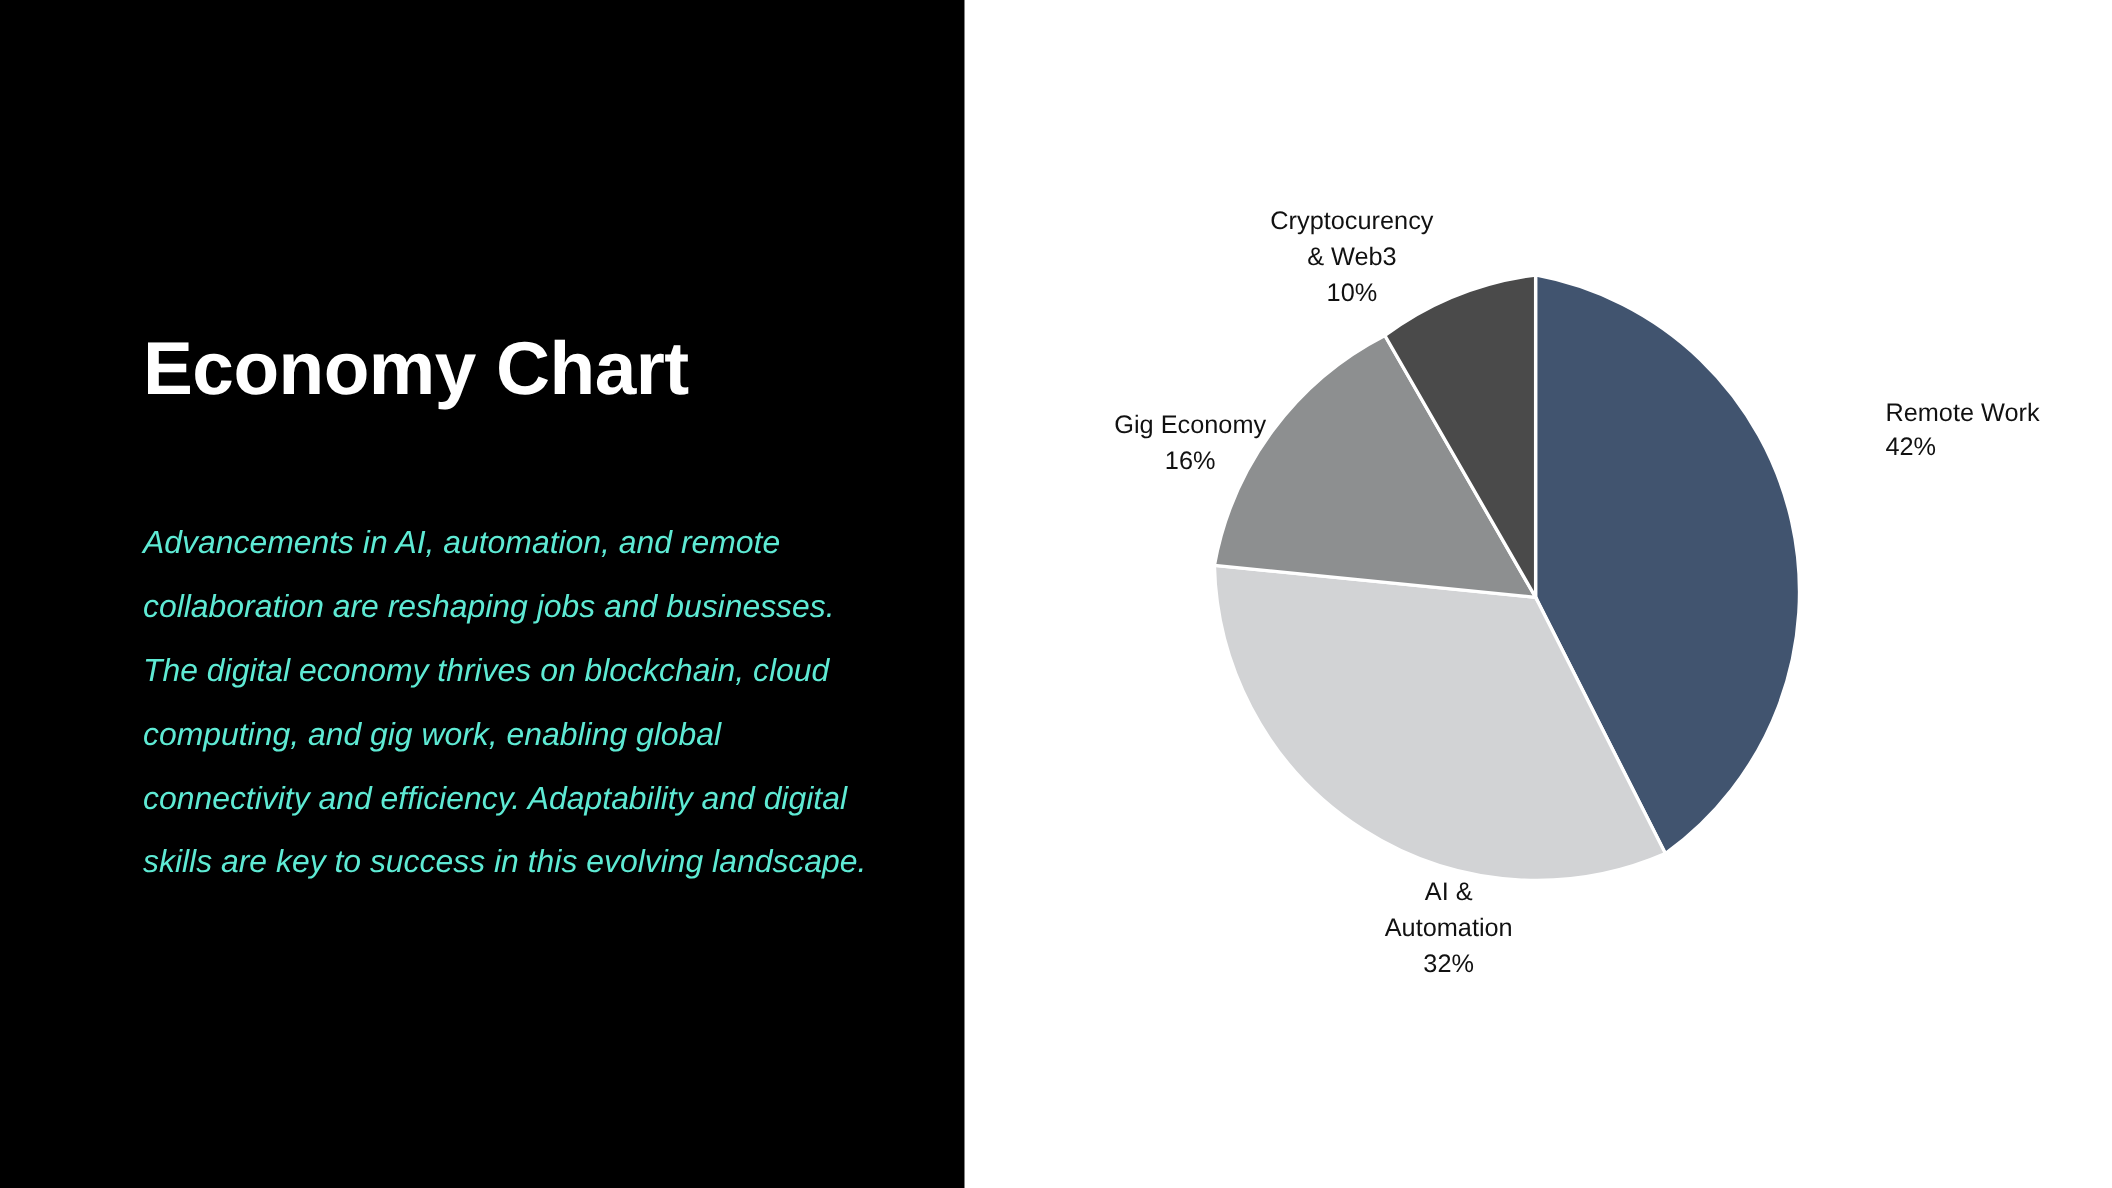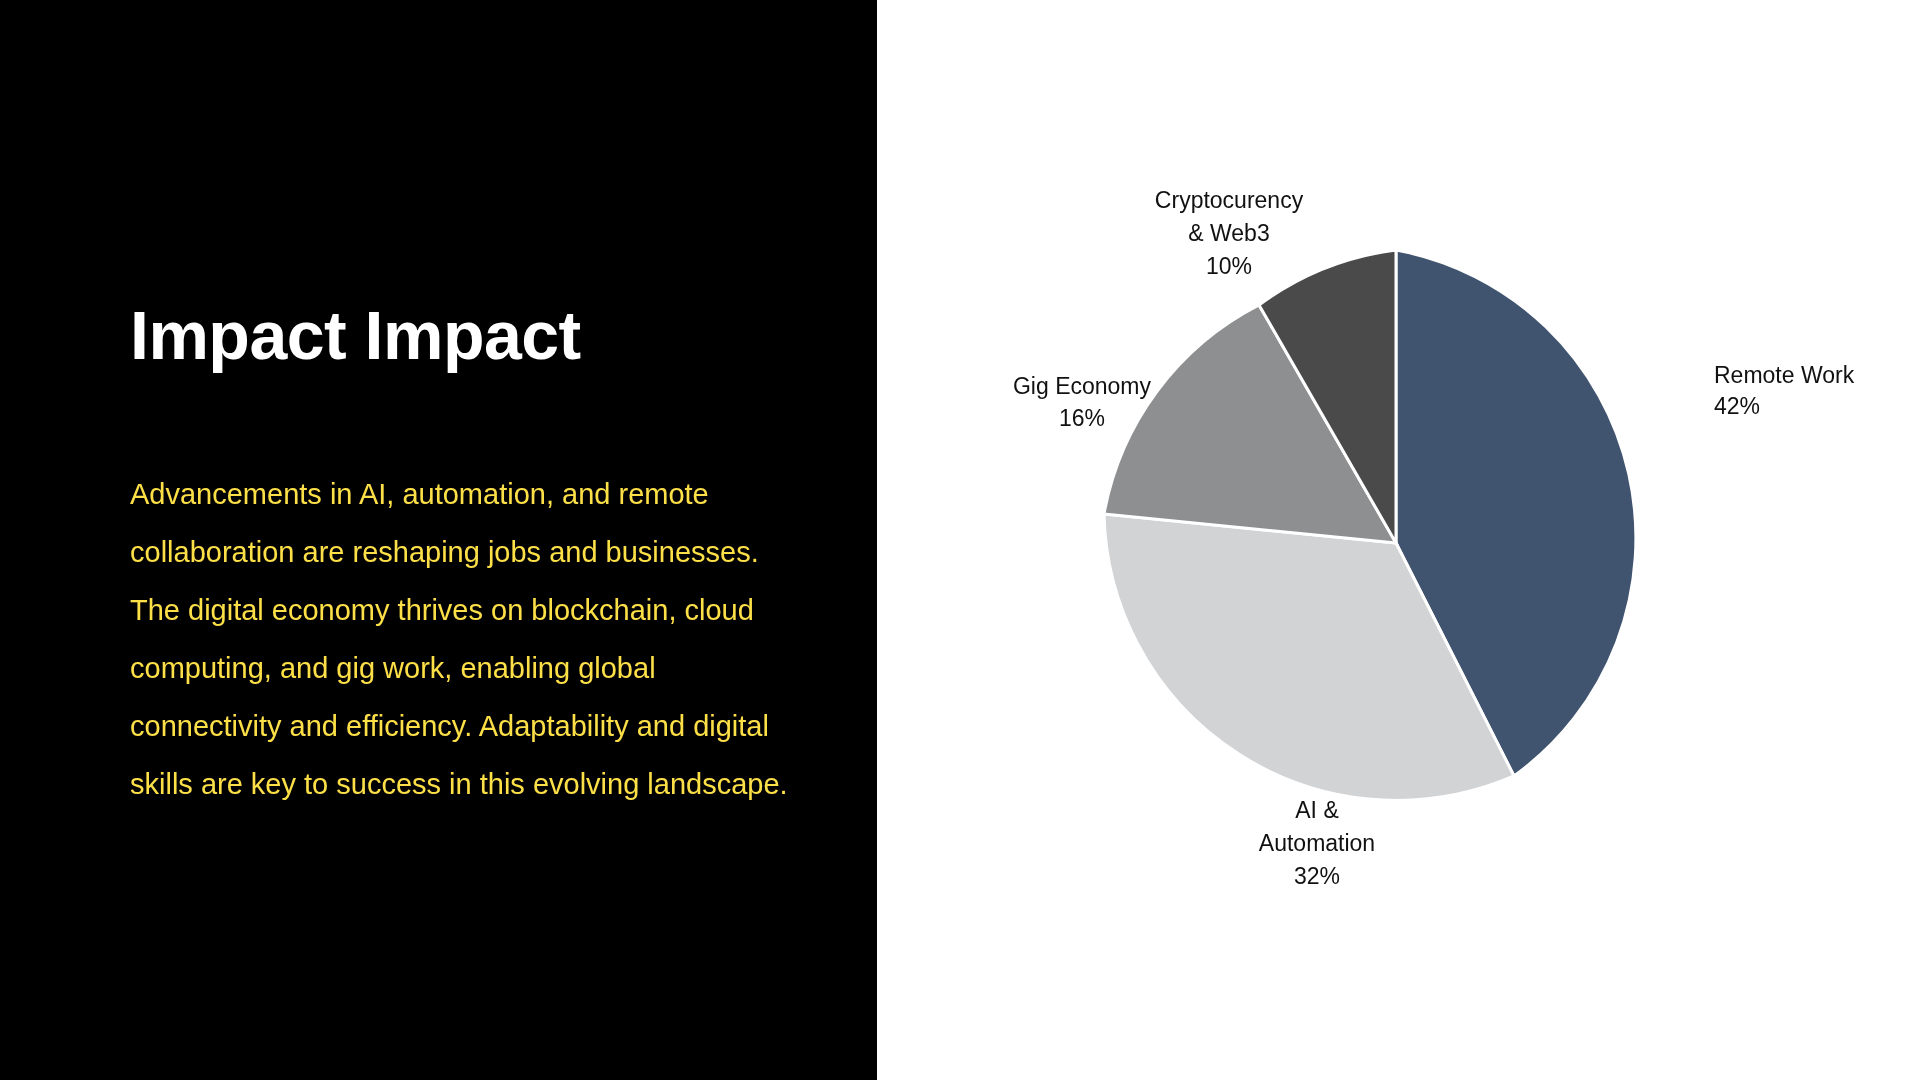--- a/index.html
+++ b/index.html
@@ -39,24 +39,25 @@
     letter-spacing: -0.5px;
     line-height: 1.05;
     white-space: nowrap;
   }
   .body-text {
     position: absolute;
     left: 130px;
     top: 465px;
     width: 680px;
     margin: 0;
-    color: #fde047;
+    color: #5eead4;
     font-size: 29px;
     font-weight: 400;
     line-height: 58px;
+    font-style: italic;
   }
   
   .right-panel {
     position: relative;
     flex: 1;
     height: 1080px;
     background: #ffffff;
   }
   .chart-area {
     position: absolute;
@@ -75,21 +76,21 @@
     font-size: 23px;
     fill: #111111;
   }
 </style>
 </head>
 <body>
 
 <div class="slide">
 
   <div class="left-panel">
-    <h1 class="title">Impact Impact</h1>
+    <h1 class="title">Economy Chart</h1>
     <p class="body-text">Advancements in AI, automation, and remote collaboration are reshaping jobs and businesses. The digital economy thrives on blockchain, cloud computing, and gig work, enabling global connectivity and efficiency. Adaptability and digital skills are key to success in this evolving landscape.</p>
   </div>
 
   <div class="right-panel">
     <div class="chart-area">
       <svg class="chart-svg" width="1043" height="1080" viewBox="0 0 1043 1080">
 
         <path d="M 519 543 L 519 250 A 293 293 0 0 1 637 776 Z" fill="#41546f" stroke="#ffffff" stroke-width="3"></path>
 
         <path d="M 519 543 L 637 776 A 293 293 0 0 1 227 514 Z" fill="#d2d3d5" stroke="#ffffff" stroke-width="3"></path>

